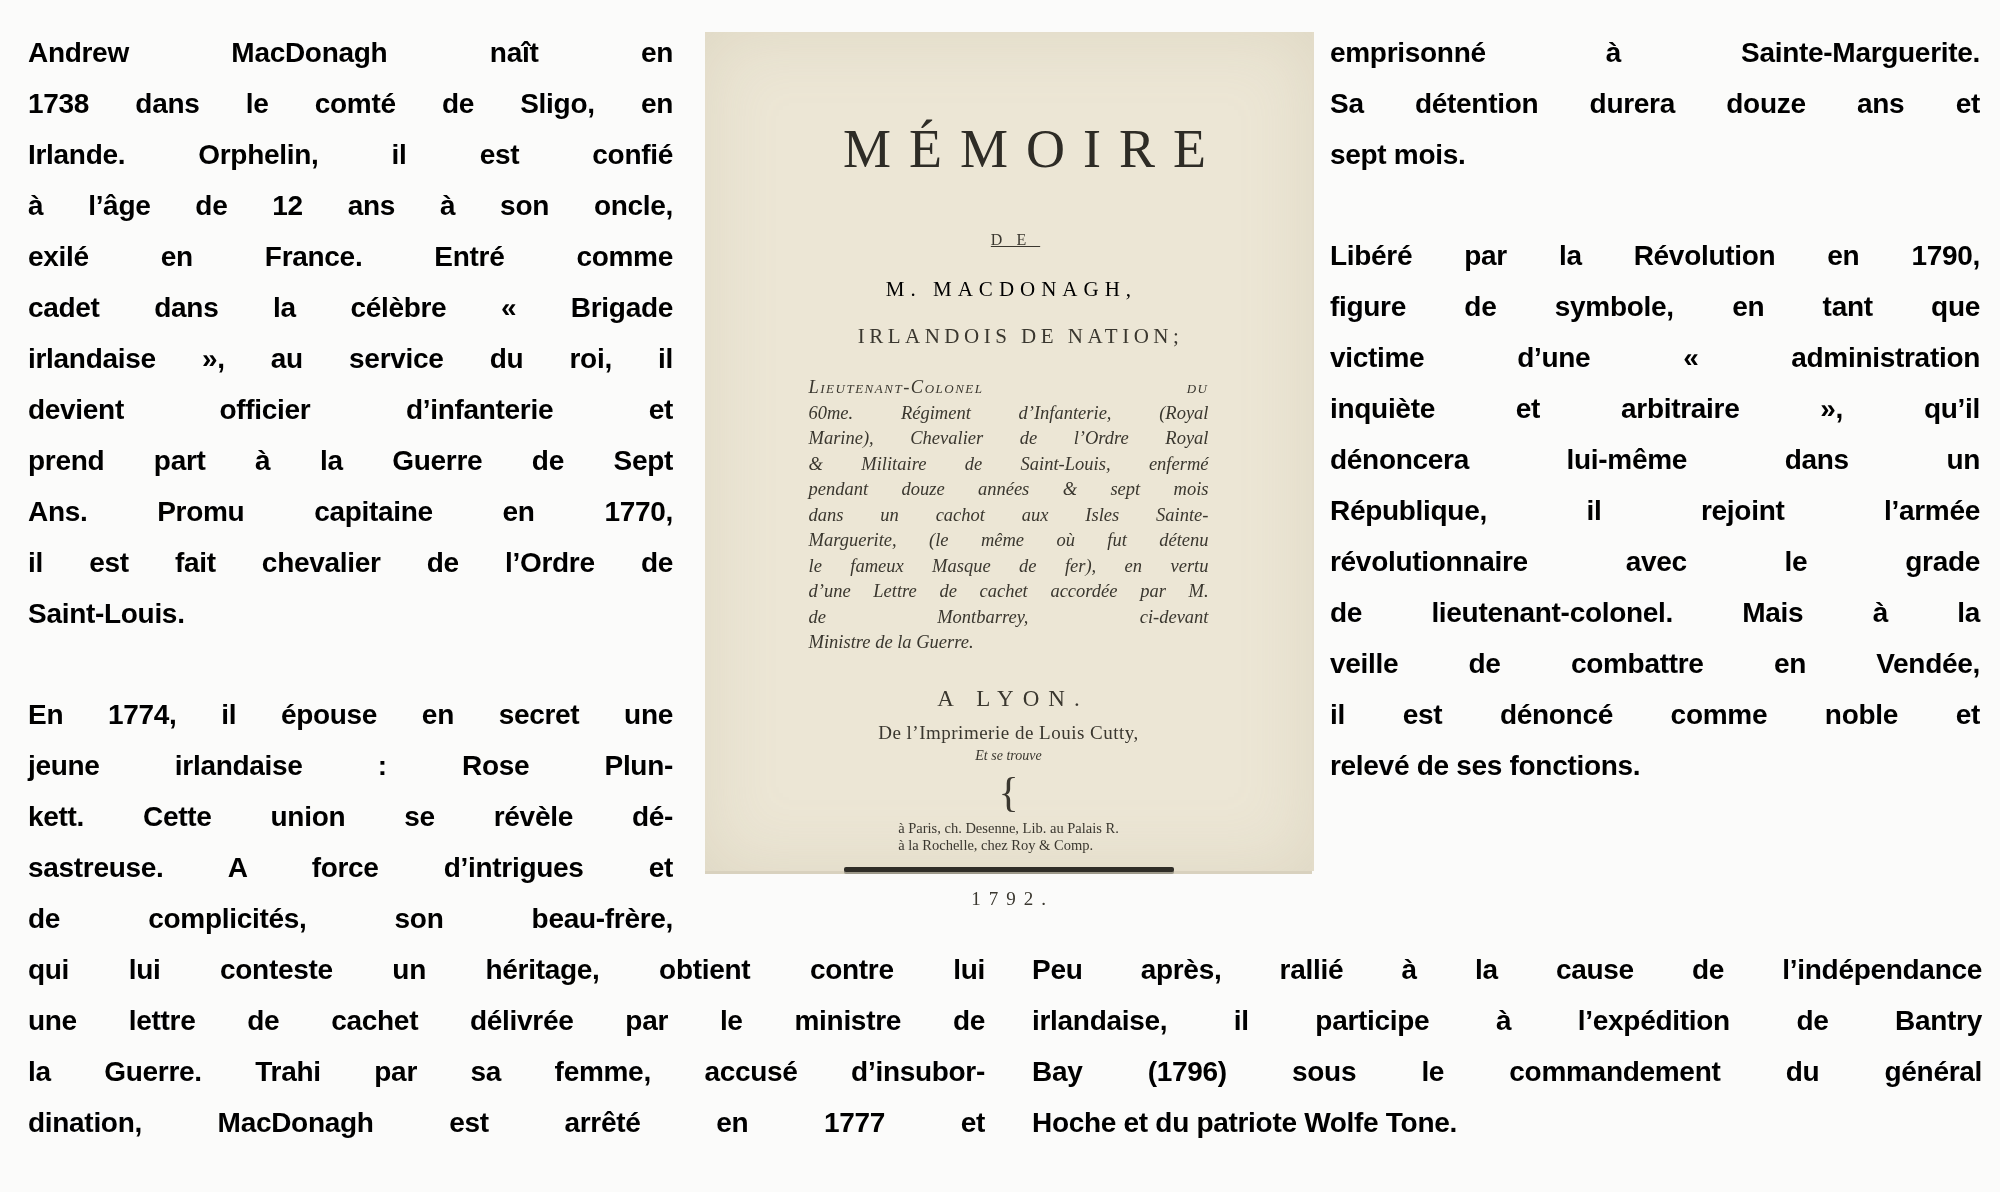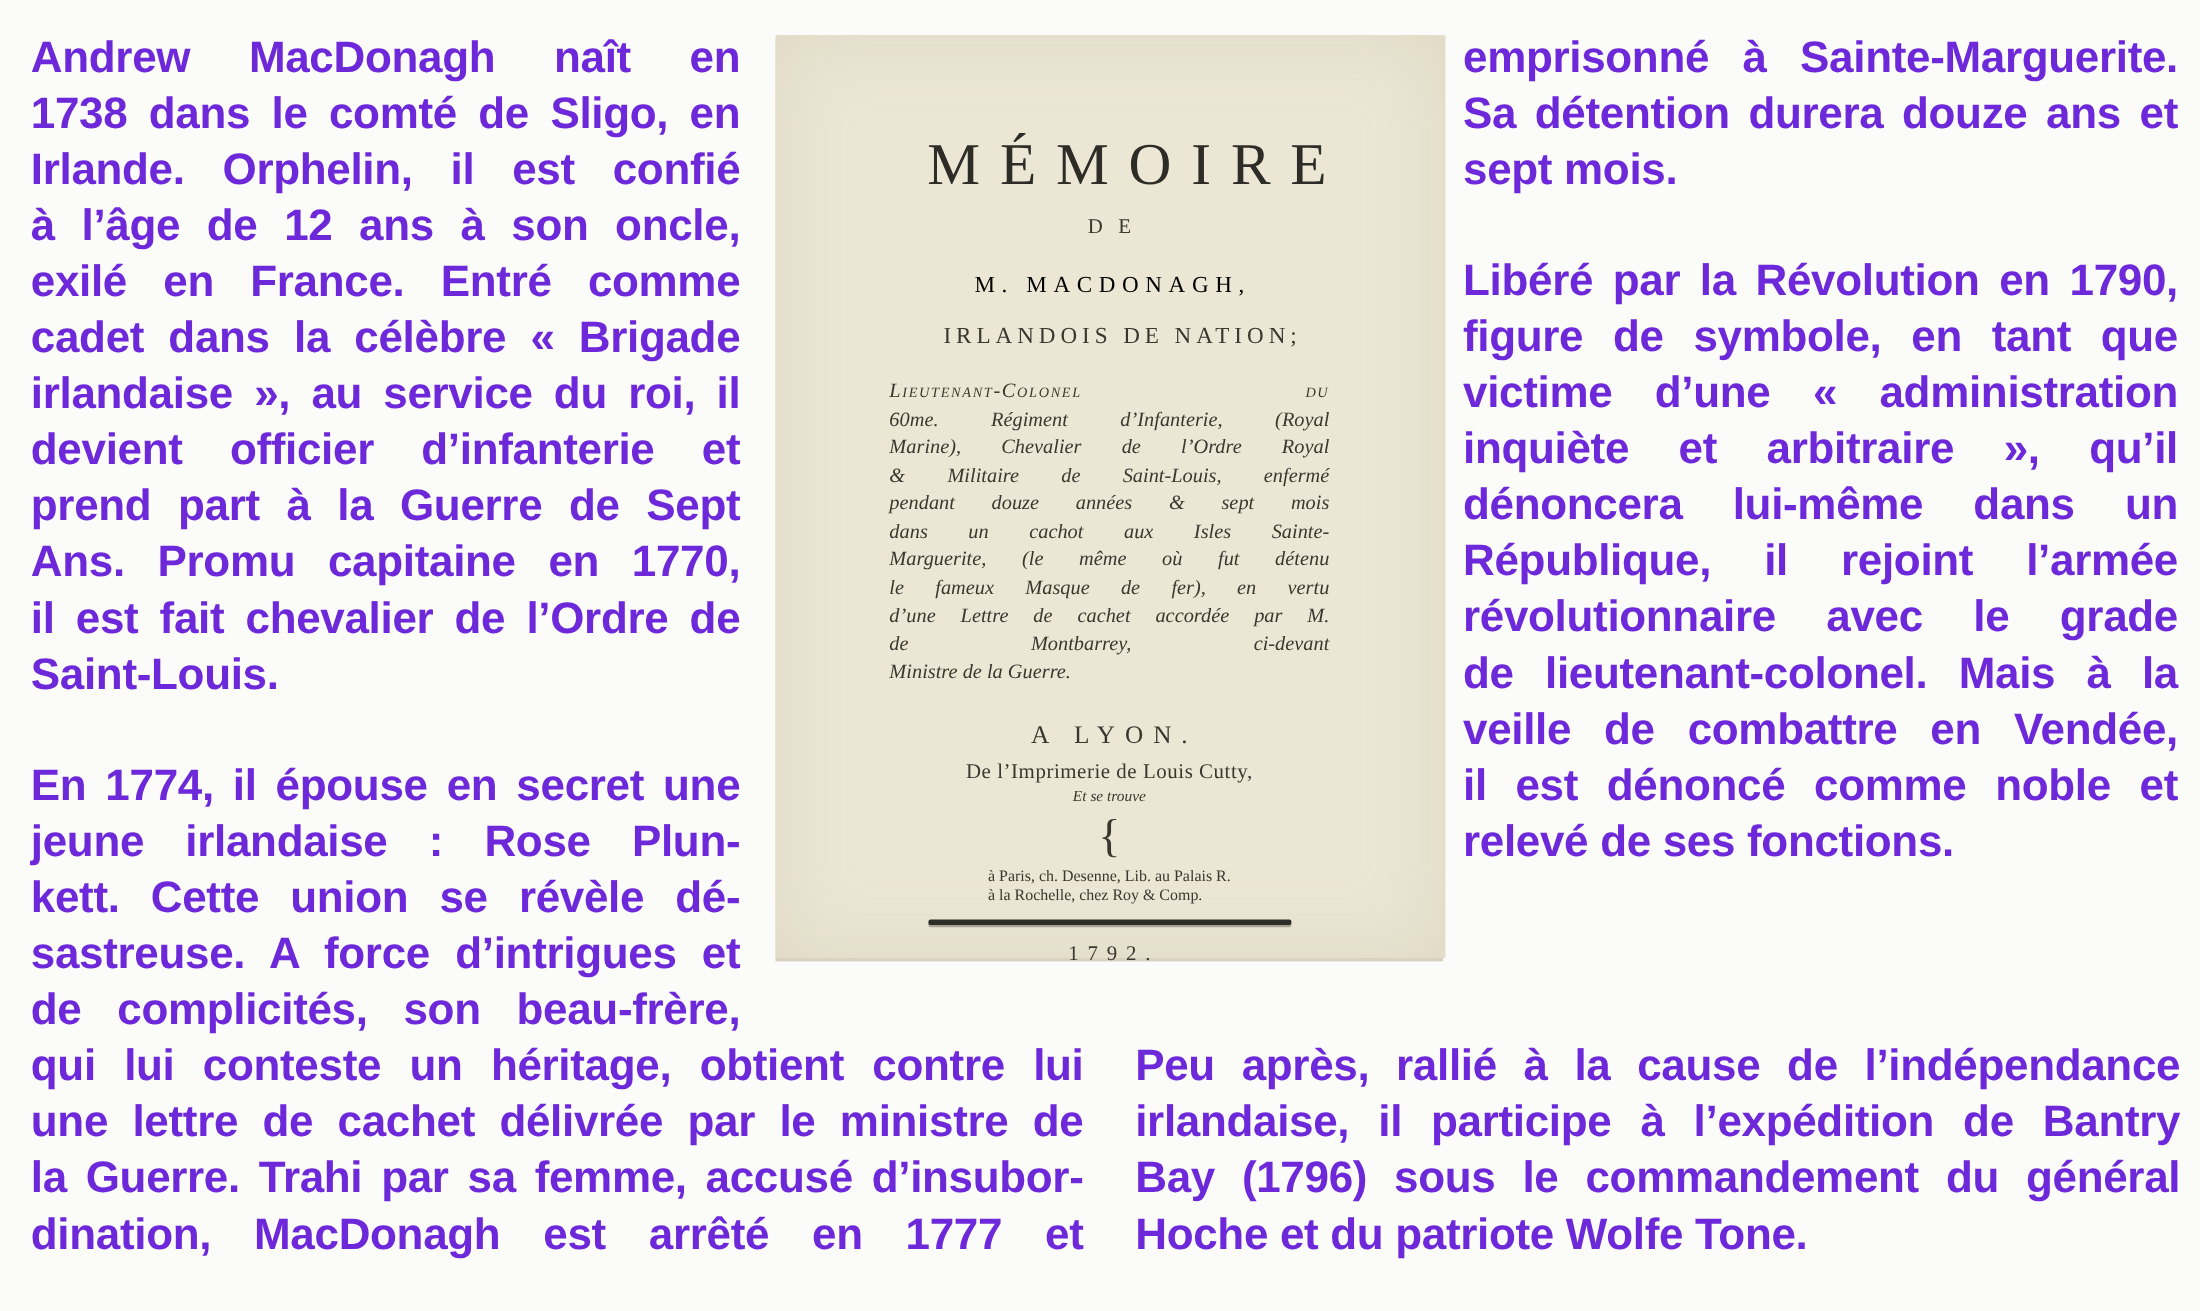--- a/index.html
+++ b/index.html
@@ -1,36 +1,36 @@
 <!DOCTYPE html>
 <html><head>
 <meta charset="utf-8">
 <style>
   html,body{margin:0;padding:0;background:#fbfbfa;}
   .canvas{position:relative;width:2000px;height:1192px;background:#fbfbfa;overflow:hidden;
           font-family:"Liberation Sans",sans-serif;}
 
   
-  .col{position:absolute;color:#6d28d9;font-weight:700;font-size:40px;line-height:51px;
+  .col{position:absolute;color:#000000;font-weight:700;font-size:28px;line-height:51px;
        letter-spacing:-0.3px;}
   .col-top-left{left:28px;top:27px;width:645px;}
   .col-top-right{left:1330px;top:27px;width:650px;}
   .col-bottom-left{left:28px;top:944px;width:957px;}
   .col-bottom-right{left:1032px;top:944px;width:950px;}
   .para + .para{margin-top:50px;}
   .line{text-align:justify;text-align-last:justify;}
   .line.end{text-align-last:left;}
 
   
   .book{position:absolute;left:705px;top:32px;width:607px;height:839px;margin:0;
         background:#ece6d5;color:#3a372f;text-align:center;
         font-family:"Liberation Serif",serif;
         box-shadow:0 3px 0 #d8d1be, 2px 0 0 #e3dcc9, inset 0 0 70px rgba(175,163,130,.22);}
   .book-title{font-size:54px;letter-spacing:18px;text-indent:18px;padding-top:86px;color:#2e2c26;padding-left:32px;}
-  .book-de{margin-top:16px;font-size:19px;letter-spacing:14px;text-indent:14px;}
+  .book-de{margin-top:51px;font-size:16px;letter-spacing:14px;text-indent:14px;text-decoration:underline;}
   .book-author{margin-top:28px;font-size:21px;letter-spacing:6px;text-indent:6px;color:#000000;}
   .book-nation{margin-top:22px;font-size:21px;letter-spacing:4.5px;text-indent:4px;padding-left:20px;}
   .book-sub{margin:26px auto 0;width:400px;font-style:italic;font-size:18.5px;line-height:25.5px;}
   .book-sub .line:first-child{font-variant:small-caps;letter-spacing:1.5px;}
   .book-lyon{margin-top:30px;font-size:23px;letter-spacing:9px;text-indent:9px;}
   .book-printer{margin-top:10px;font-size:19px;letter-spacing:.5px;}
   .book-imprint{margin-top:4px;display:flex;justify-content:center;align-items:center;gap:7px;flex-direction:column;}
   .imprint-label{font-style:italic;font-size:14px;}
   .brace{font-size:42px;line-height:1;font-weight:400;}
   .imprint-lines{text-align:left;font-size:14.5px;line-height:17px;white-space:pre-line;}

